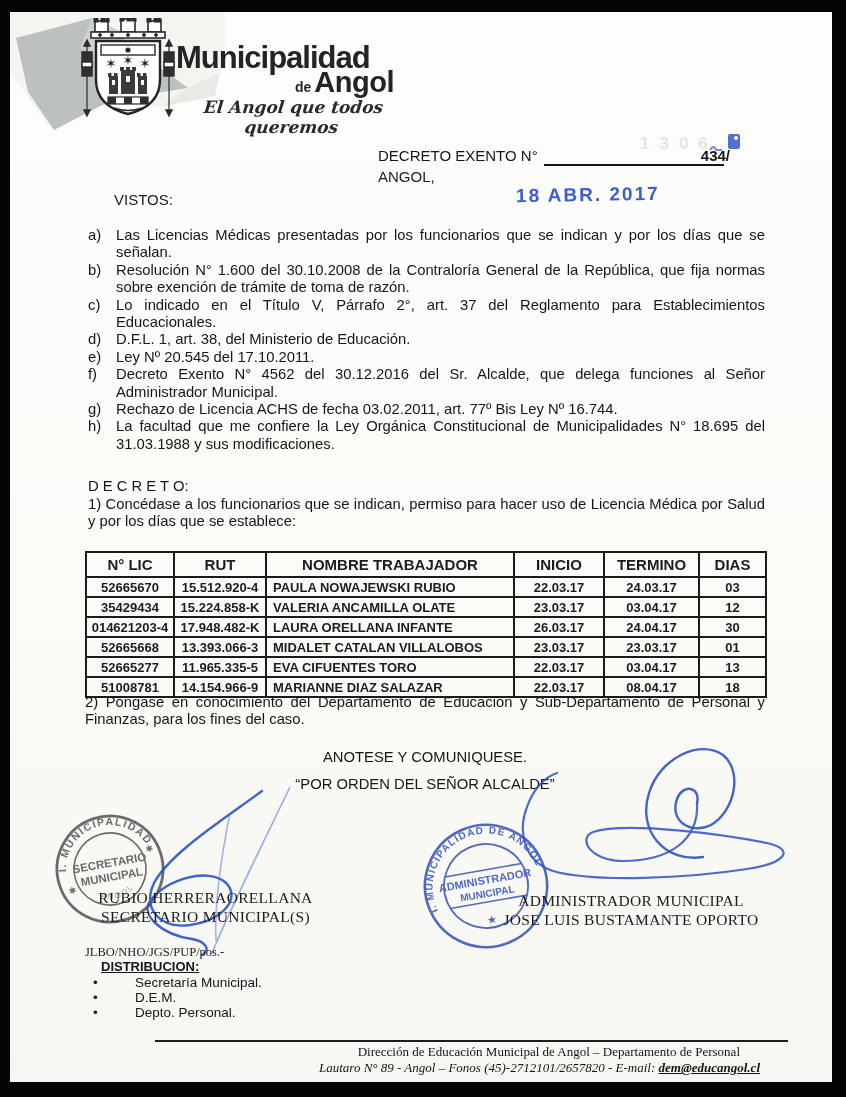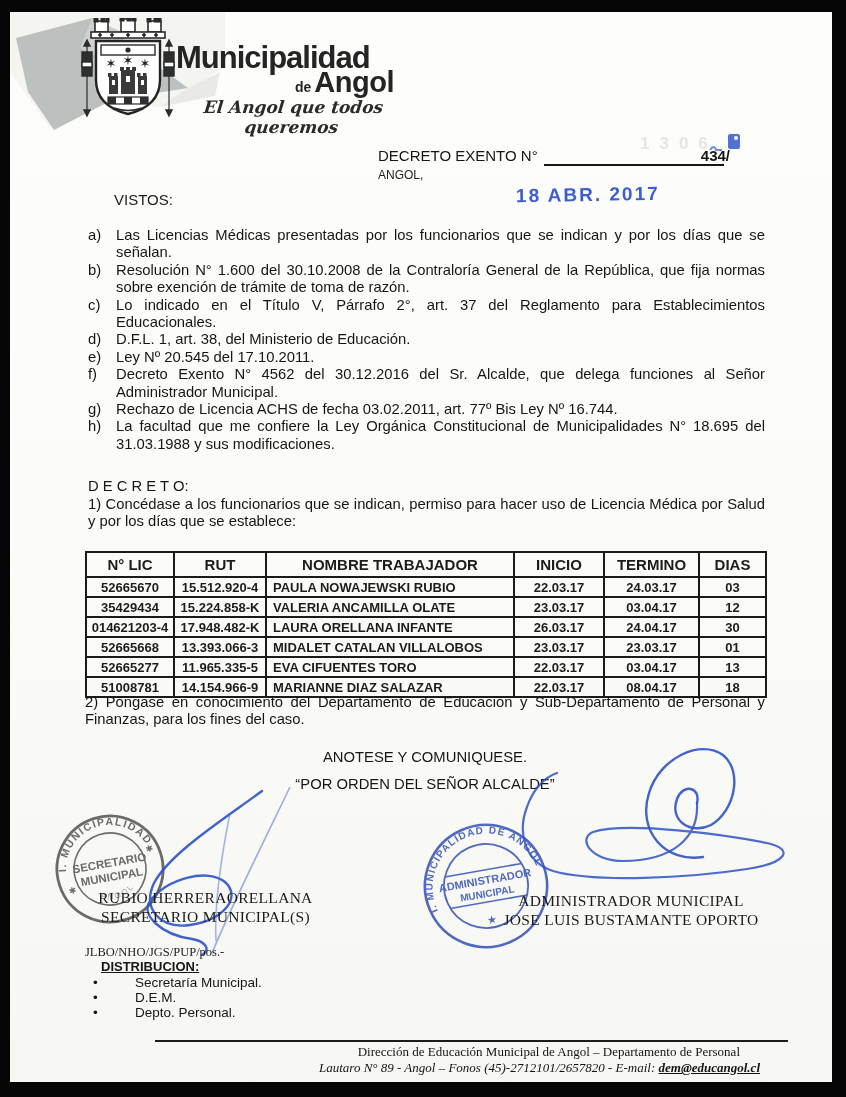--- a/index.html
+++ b/index.html
@@ -147,21 +147,21 @@
   <svg class="abs" style="left:706px;top:130px;" width="40" height="28">
     <path d="M 4,20 Q 8,14 10,20 L 16,20" stroke="#4c6fd4" stroke-width="2" fill="none" opacity="0.8"></path>
     <rect x="22" y="4" width="12" height="15" rx="2" fill="#3f63cc" opacity="0.9"></rect>
     <circle cx="30" cy="8" r="2" fill="#fff"></circle>
   </svg>
 
   <div class="abs decree-line" style="left:378px;top:147px;width:346px;">
     <span class="decree-label">DECRETO EXENTO N°</span>
     <span class="decree-fill"><span class="decree-num">434/</span></span>
   </div>
-  <div class="abs" style="left:378px;top:168px;font-size:12px;">ANGOL,</div>
+  <div class="abs" style="left:378px;top:168px;font-size:15px;">ANGOL,</div>
 
   <div class="abs datestamp" style="left:516px;top:184px;">18 ABR. 2017</div>
 
   <div class="abs" style="left:114px;top:191px;font-size:15px;">VISTOS:</div>
 
   <div class="abs vlist body-txt" style="left:88px;top:227px;width:677px;">
     <div class="vitem">
       <span>a)</span>
       <span class="vtext">Las Licencias Médicas presentadas por los funcionarios que se indican y por los días que se señalan.</span>
     </div>

